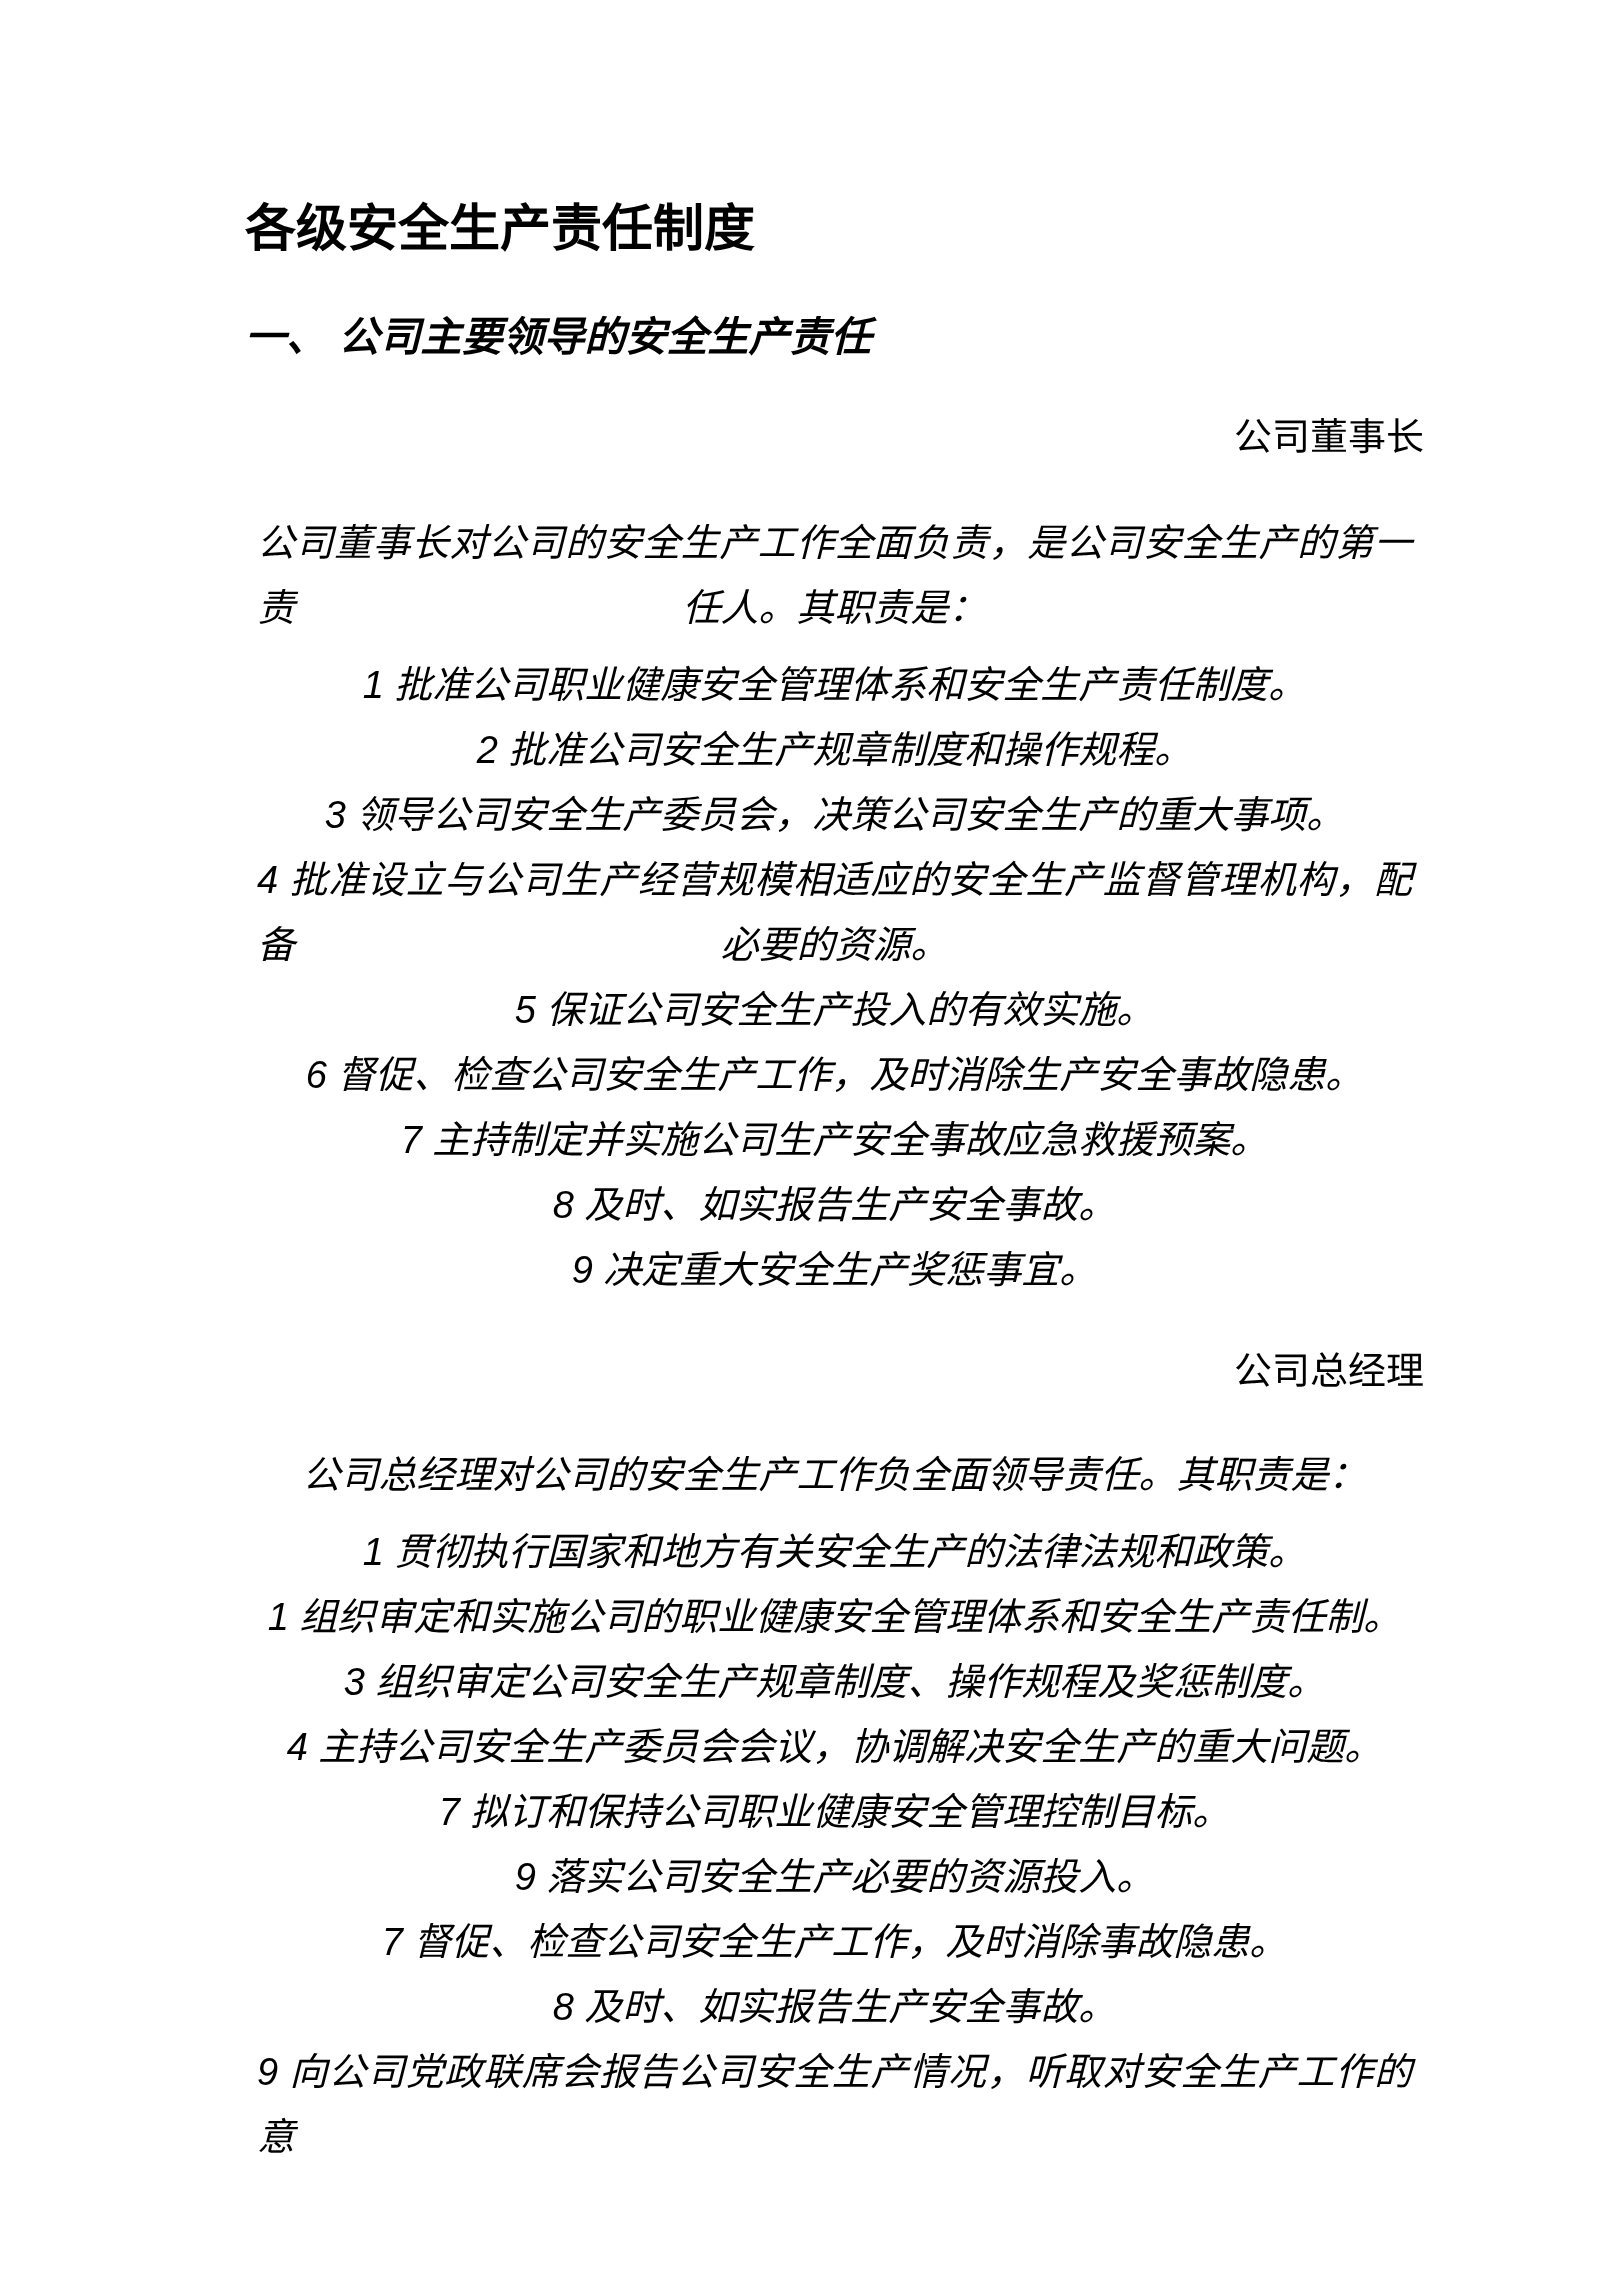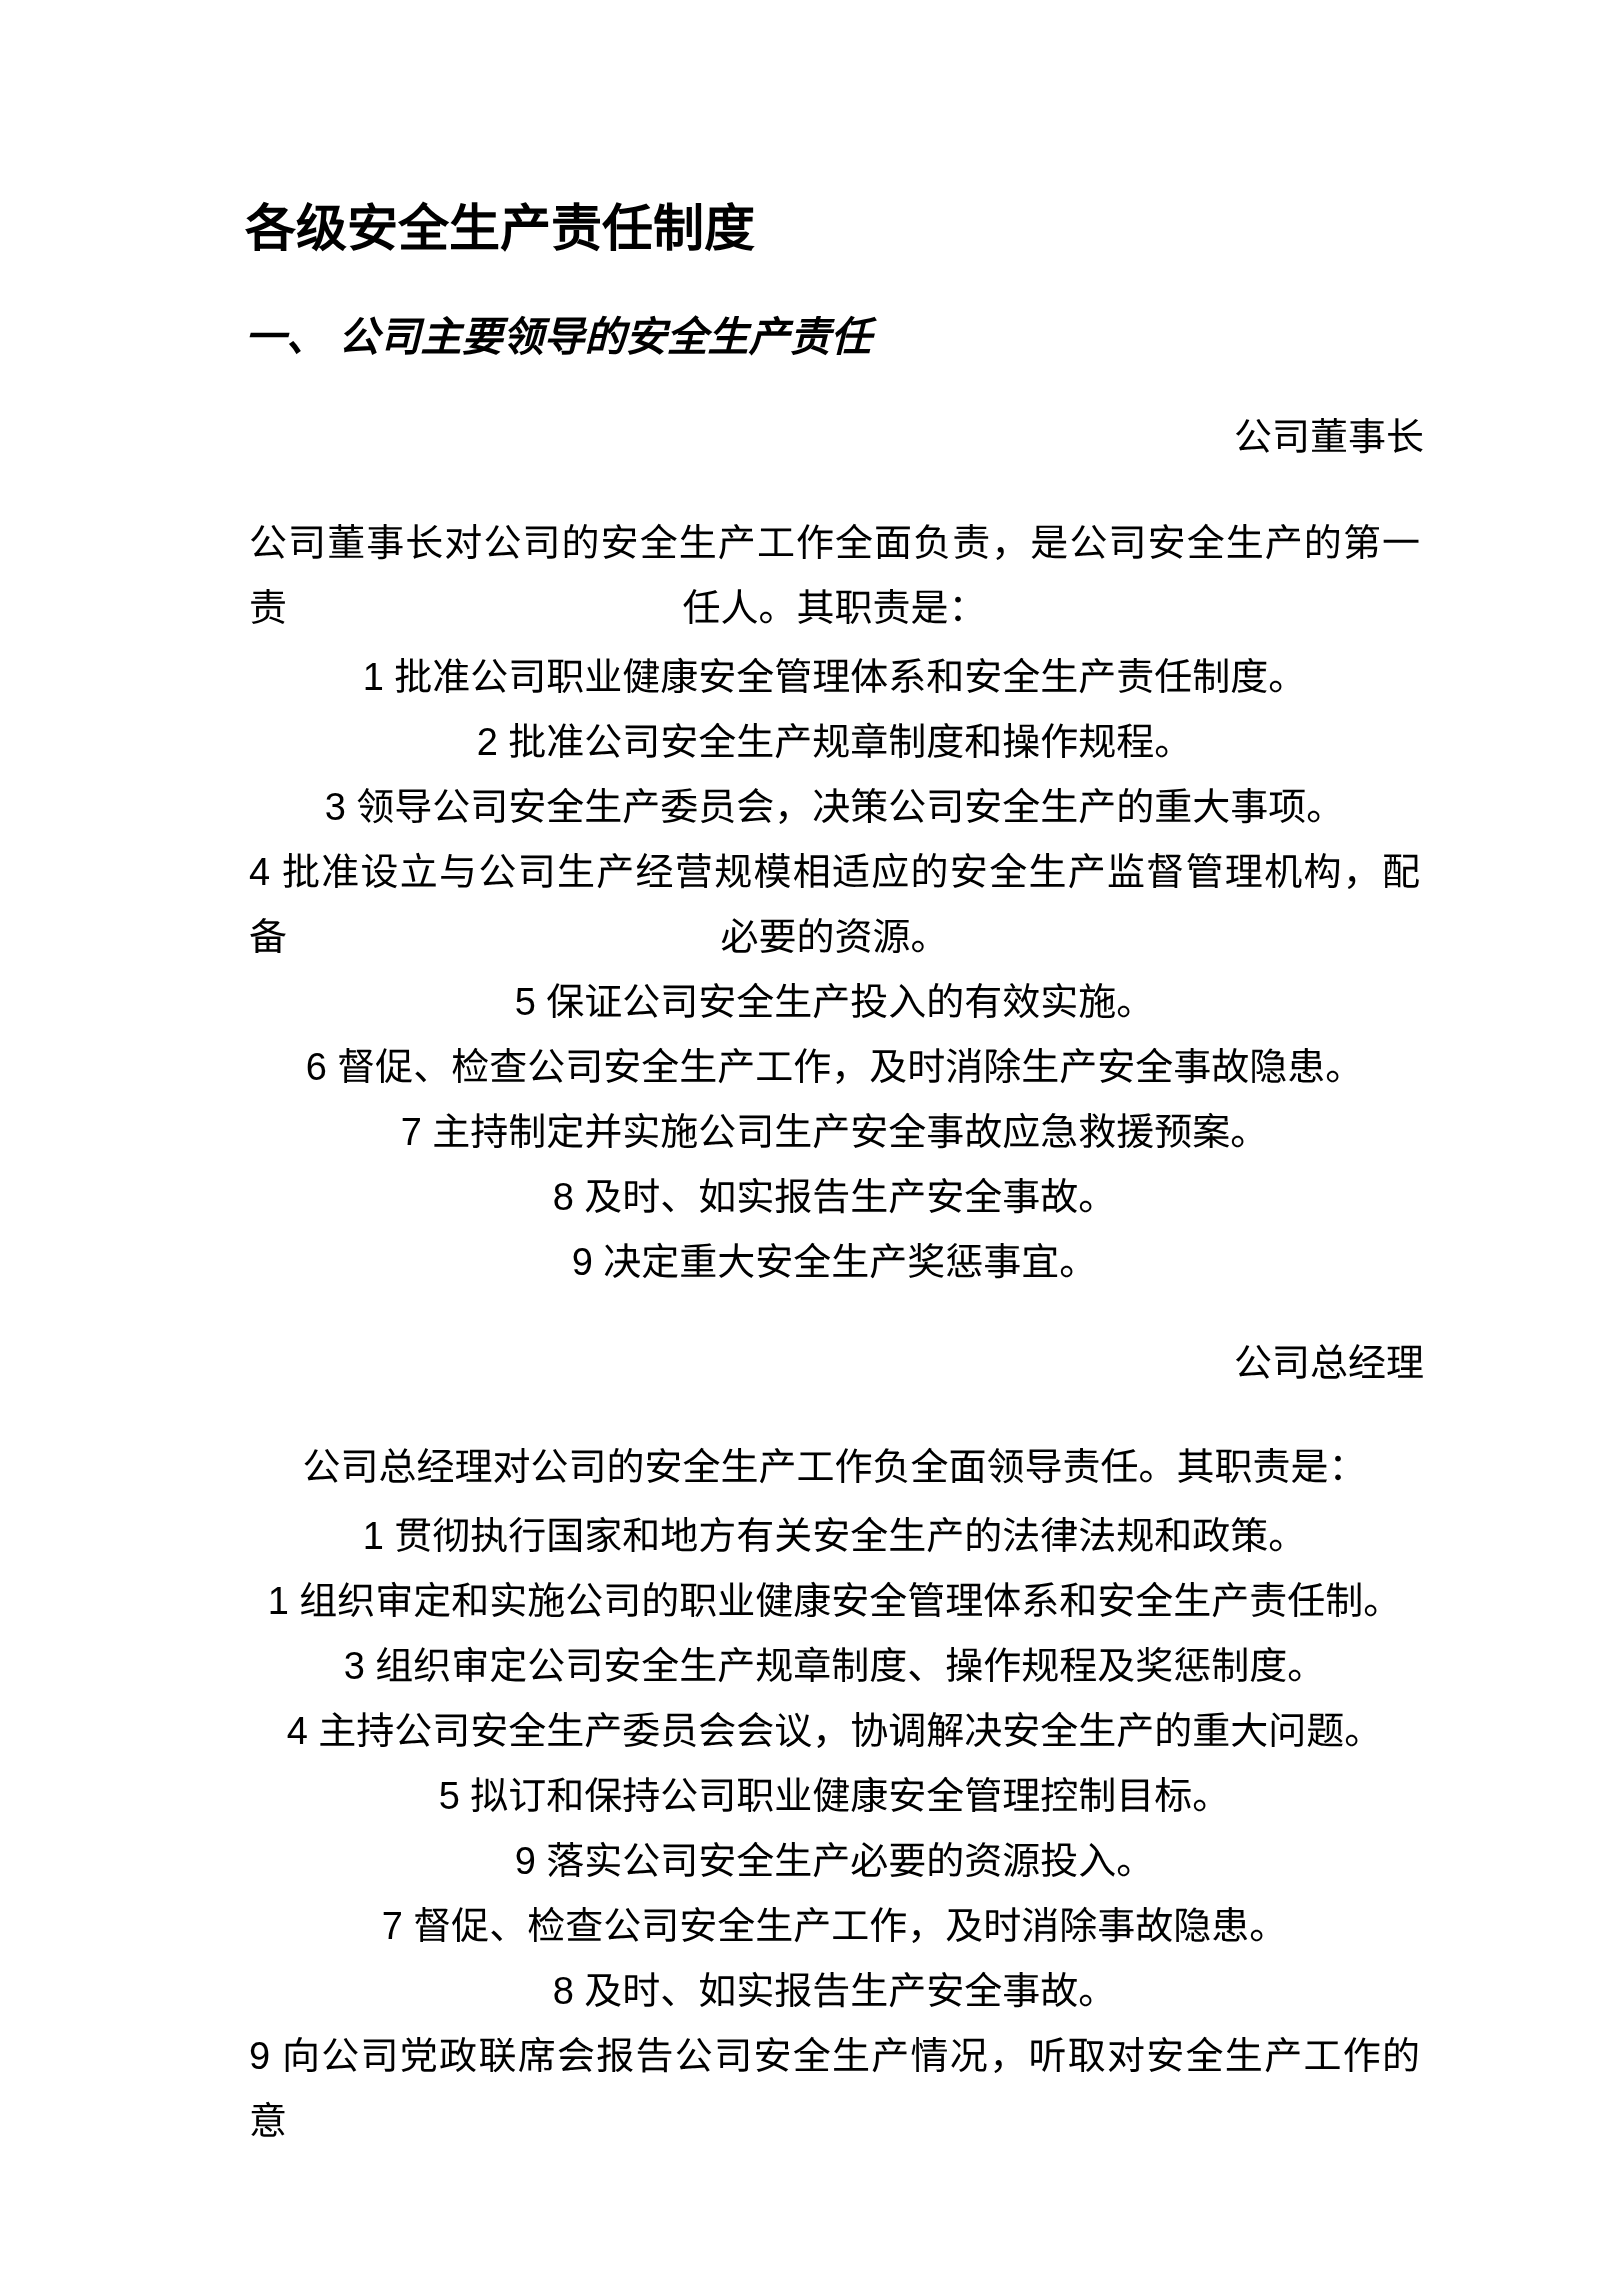--- a/index.html
+++ b/index.html
@@ -44,21 +44,22 @@
     height: 65px;
     line-height: 65px;
     font-size: 38px;
     font-weight: normal;
     text-align: right;
     white-space: nowrap;
   }
   .sub-heading.chairman { margin-top: 35px; }
   .sub-heading.gm       { margin-top: 36px; }
   .para {
-    margin: 4px;
+    margin: 12px;
+    font-style: italic;
   }
   .para.first-intro { margin-top: 41px; }
   .para.gm-intro    { margin-top: 39px; }
   .line {
     height: 65px;
     line-height: 65px;
     font-size: 38px;
     font-weight: normal;
     text-align: center;
     white-space: nowrap;
@@ -102,21 +103,21 @@
 
   <div class="para gm-intro">
     <div class="line">公司总经理对公司的安全生产工作负全面领导责任。其职责是：</div>
   </div>
 
   <div class="para">
     <div class="line">1 贯彻执行国家和地方有关安全生产的法律法规和政策。</div>
     <div class="line">1 组织审定和实施公司的职业健康安全管理体系和安全生产责任制。</div>
     <div class="line">3 组织审定公司安全生产规章制度、操作规程及奖惩制度。</div>
     <div class="line">4 主持公司安全生产委员会会议，协调解决安全生产的重大问题。</div>
-    <div class="line">5 拟订和保持公司职业健康安全管理控制目标。</div>
+    <div class="line">7 拟订和保持公司职业健康安全管理控制目标。</div>
     <div class="line">9 落实公司安全生产必要的资源投入。</div>
     <div class="line">7 督促、检查公司安全生产工作，及时消除事故隐患。</div>
     <div class="line">8 及时、如实报告生产安全事故。</div>
     <div class="line full">9 向公司党政联席会报告公司安全生产情况，听取对安全生产工作的意</div>
   </div>
 
 </div>
 
 
 </body></html>

